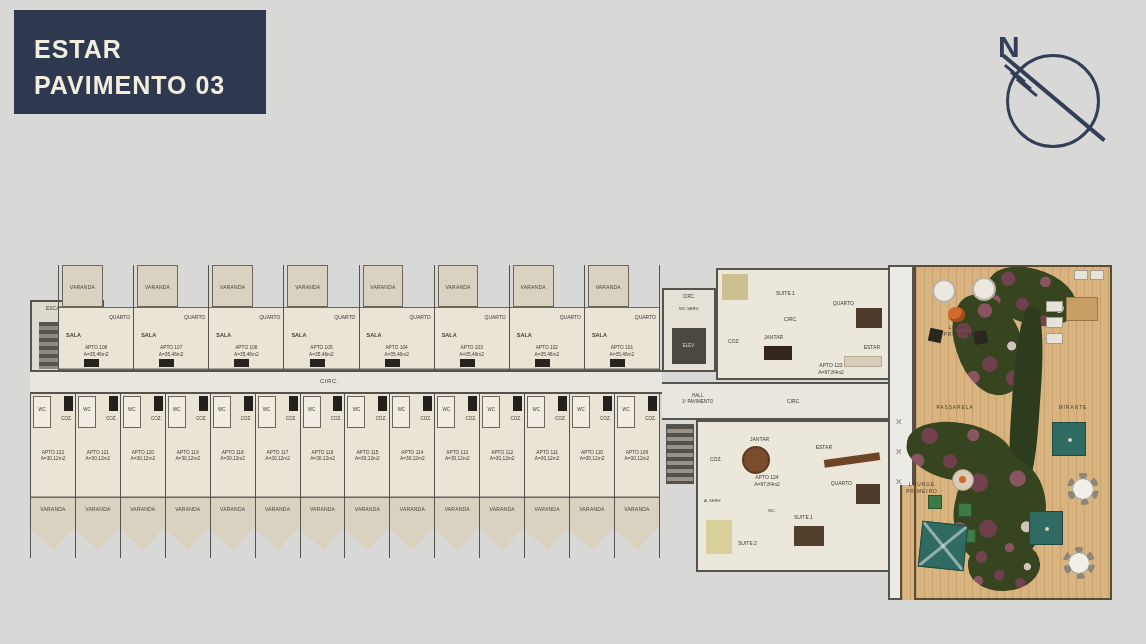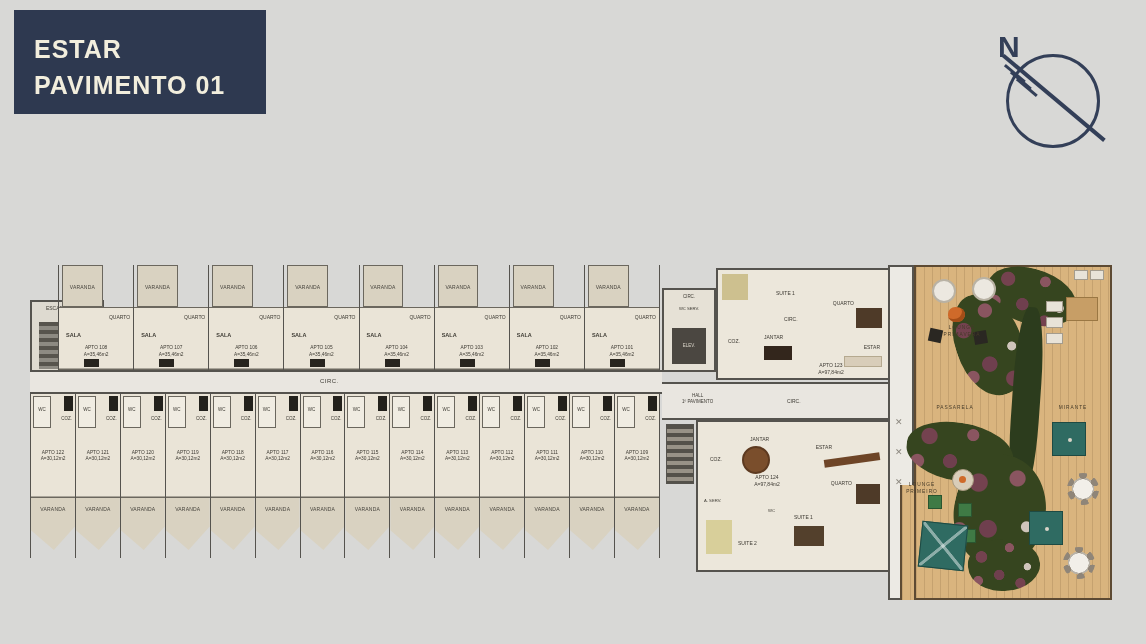--- a/index.html
+++ b/index.html
@@ -141,21 +141,21 @@
   .deck-patch{left:900px;top:485px;width:16px;height:115px;border-left:2px solid #5d4a33;box-sizing:border-box;
     background:repeating-linear-gradient(90deg,rgba(94,66,33,.16) 0 1px,transparent 1px 8px),#d9b47e;}
 </style>
 </head>
 <body>
 
 <div class="stage">
 
   <div class="abs title">
     <div>ESTAR</div>
-    <div>PAVIMENTO 01</div>
+    <div>PAVIMENTO 03</div>
   </div>
 
   <div class="abs north">
     <div class="n">N</div>
     <div class="circle"></div>
     <div class="needle"></div>
     <div class="tick t1"></div>
     <div class="tick t2"></div>
     <div class="tick t3"></div>
   </div>

